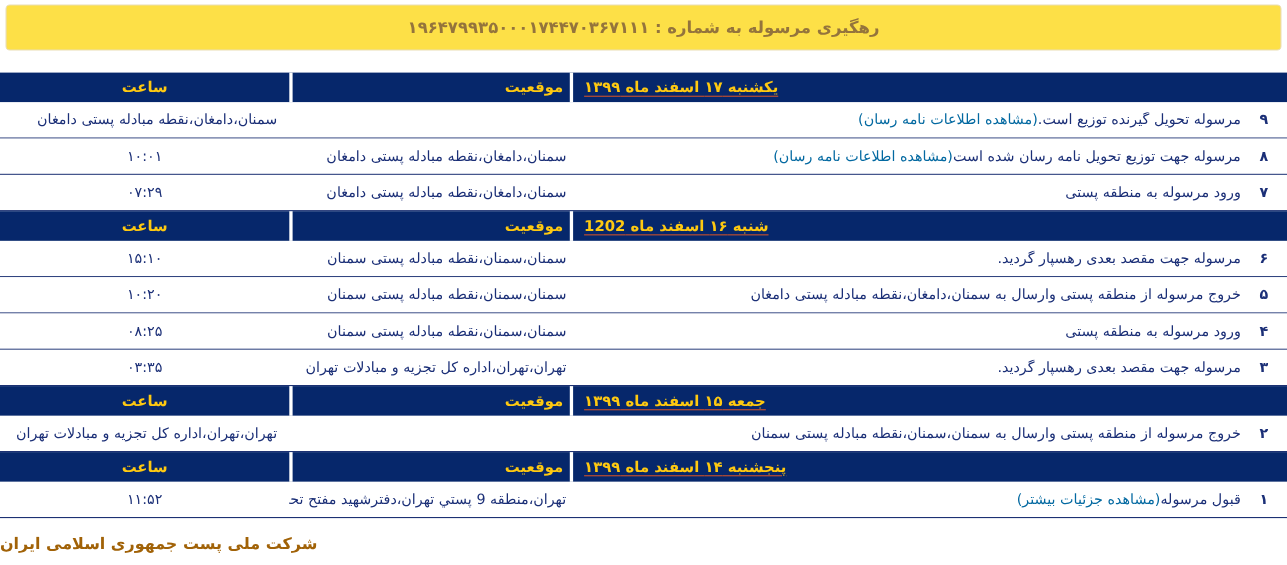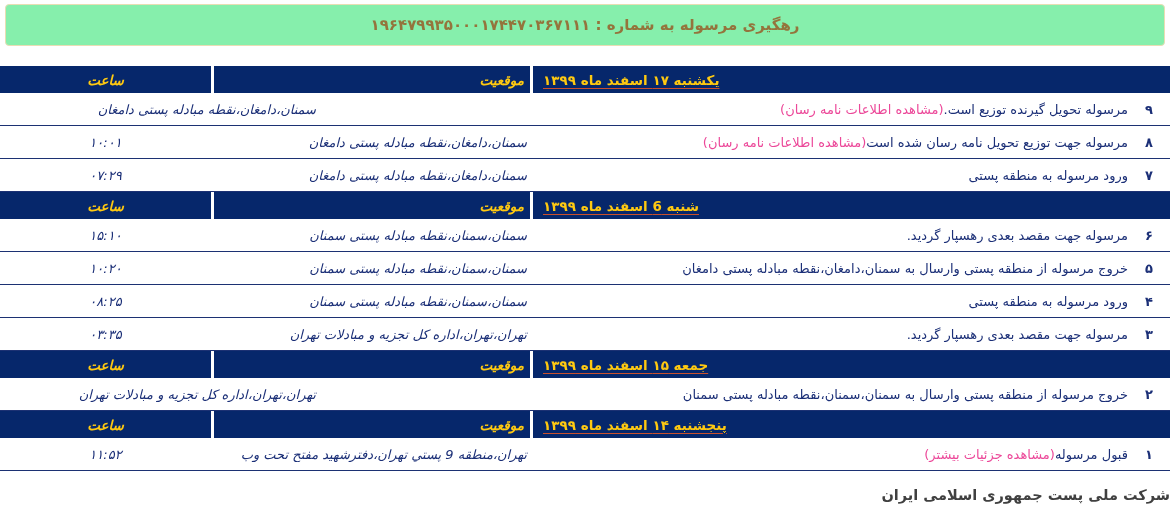--- a/index.html
+++ b/index.html
@@ -6,55 +6,55 @@
   html, body { margin: 0; padding: 0; }
   body {
     width: 1170px; height: 514px; overflow: hidden;
     background: #ffffff;
     font-family: "DejaVu Sans", sans-serif;
     direction: rtl;
     color: #1b2f77;
   }
   .banner {
     margin: 4px 5px 0 5px; height: 42px;
-    background: #86efac; border: 1px solid #e9ddb4; border-radius: 4px;
+    background: #fde047; border: 1px solid #e9ddb4; border-radius: 4px;
     display: flex; align-items: center; justify-content: center;
   }
   .banner-title { color: #94743c; font-weight: bold; font-size: 15px; }
 
   .track-table { margin-top: 20px; width: 1170px; }
   .row { display: flex; align-items: stretch; width: 100%; }
 
   .row.head { background: #06276b; height: 27px; }
   .row.head .cell {
     display: flex; align-items: center;
     color: #fec911; font-weight: bold; font-size: 13.5px;
   }
   .cell.datecell { flex: 1; padding: 0 10px; justify-content: flex-end; }
   .cell.datecell span {
     text-decoration: underline;
     text-decoration-color: #c9502d;
     text-underline-offset: 3px;
   }
-  .cell.loc { width: 322px; padding: 0 6px; font-style: italic; }
+  .cell.loc { width: 258px; padding: 0 6px; }
   .row.head .cell.loc { border-left: 3px solid #ffffff; border-right: 3px solid #ffffff; }
-  .cell.timec { width: 211px; justify-content: center; text-align: center; font-style: italic; }
+  .cell.timec { width: 263px; justify-content: center; text-align: center; }
 
   .row.item {
     background: #ffffff; height: 33px; align-items: center;
     border-bottom: 1px solid #1c3173; font-size: 13px;
   }
   .row.item .cell { display: flex; align-items: center; overflow: hidden; white-space: nowrap; }
   .cell.num { width: 42px; justify-content: center; font-weight: bold; }
   .cell.desc { flex: 1; }
-  .link { color: #ec4899; text-decoration: none; }
+  .link { color: #0369a1; text-decoration: none; }
 
   .footer {
-    margin-top: 16px; text-align: right;
-    font-weight: bold; font-size: 14.5px; color: #404040;
+    margin-top: 16px; text-align: left;
+    font-weight: bold; font-size: 14.5px; color: #a16207;
   }
 </style>
 </head>
 <body>
 
 <div class="banner">
   <div class="banner-title">رهگیری مرسوله به شماره : ۱۹۶۴۷۹۹۳۵۰۰۰۱۷۴۴۷۰۳۶۷۱۱۱</div>
 </div>
 
 <div class="track-table">
@@ -93,21 +93,21 @@
           </div>
     <div class="cell loc">سمنان،دامغان،نقطه مبادله پستی دامغان</div>
     <div class="cell timec">۰۷:۲۹</div>
   </div>
 </div>
   </section>
 
   <section>
     <div class="row head">
       <div class="cell datecell">
-          <span>شنبه 6 اسفند ماه ۱۳۹۹</span>
+          <span>شنبه ۱۶ اسفند ماه 1202</span>
         </div>
       <div class="cell loc">موقعیت</div>
       <div class="cell timec">ساعت</div>
     </div>
     <div>
   <div class="row item">
     <div class="cell num">۶</div>
     <div class="cell desc">
             <span>مرسوله جهت مقصد بعدی رهسپار گردید.</span>
           </div>

